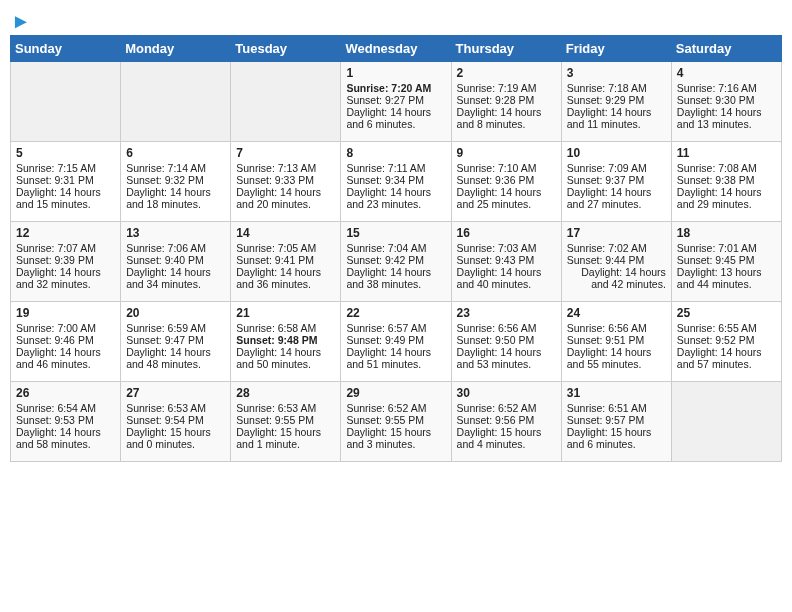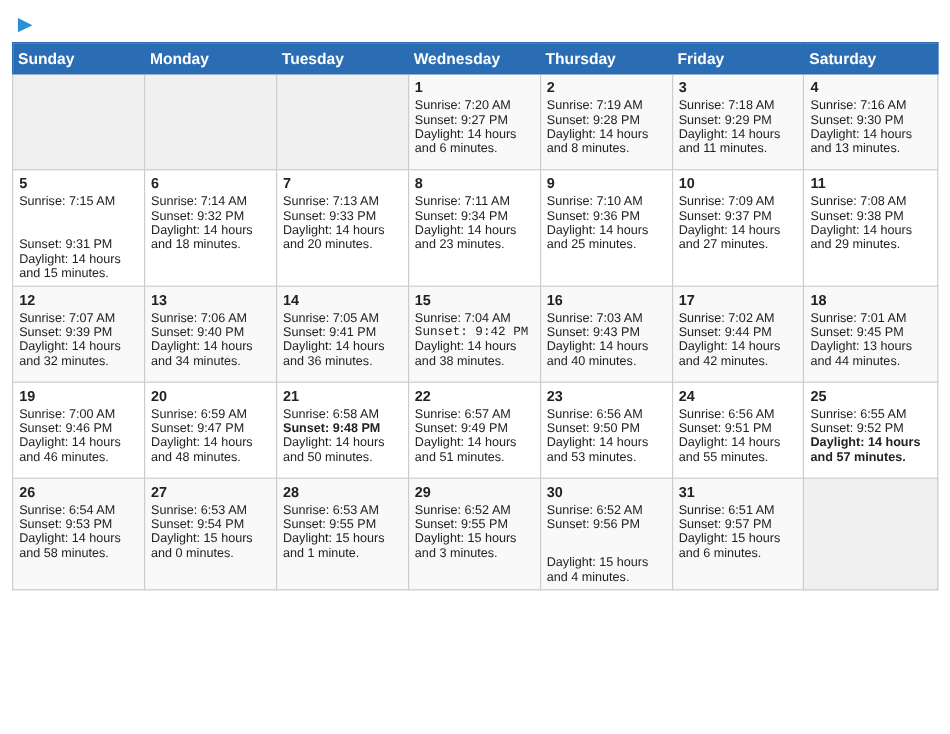--- a/index.html
+++ b/index.html
@@ -97,21 +97,21 @@
         <th>Saturday</th>
       </tr>
   </thead>
   <tbody id="calendar-body">
   <tr>
         <td class="empty-cell"></td>
         <td class="empty-cell"></td>
         <td class="empty-cell"></td>
         <td>
           <span class="day-number">1</span>
-          <span style="display: block;">Sunrise: 7:20 AM</span>
+          <span style="display: block; font-weight: bold;">Sunrise: 7:20 AM</span>
           <span style="display: block;">Sunset: 9:27 PM</span>
           <span style="display: block;">Daylight: 14 hours and 6 minutes.</span>
         </td>
         <td>
           <span class="day-number">2</span>
           <span style="display: block;">Sunrise: 7:19 AM</span>
           <span style="display: block;">Sunset: 9:28 PM</span>
           <span style="display: block;">Daylight: 14 hours and 8 minutes.</span>
         </td>
         <td>
@@ -124,21 +124,21 @@
           <span class="day-number">4</span>
           <span style="display: block;">Sunrise: 7:16 AM</span>
           <span style="display: block;">Sunset: 9:30 PM</span>
           <span style="display: block;">Daylight: 14 hours and 13 minutes.</span>
         </td>
       </tr>
       <tr>
         <td>
           <span class="day-number">5</span>
           <span style="display: block;">Sunrise: 7:15 AM</span>
-          <span style="display: block; margin-top: 24px;">Sunset: 9:31 PM</span>
+          <span style="display: block;">Sunset: 9:31 PM</span>
           <span style="display: block;">Daylight: 14 hours and 15 minutes.</span>
         </td>
         <td>
           <span class="day-number">6</span>
           <span style="display: block;">Sunrise: 7:14 AM</span>
           <span style="display: block;">Sunset: 9:32 PM</span>
           <span style="display: block;">Daylight: 14 hours and 18 minutes.</span>
         </td>
         <td>
           <span class="day-number">7</span>
@@ -186,34 +186,34 @@
         </td>
         <td>
           <span class="day-number">14</span>
           <span style="display: block;">Sunrise: 7:05 AM</span>
           <span style="display: block;">Sunset: 9:41 PM</span>
           <span style="display: block;">Daylight: 14 hours and 36 minutes.</span>
         </td>
         <td>
           <span class="day-number">15</span>
           <span style="display: block;">Sunrise: 7:04 AM</span>
-          <span style="display: block; font-family: Liberation Mono, monospace;">Sunset: 9:42 PM</span>
+          <span style="display: block;">Sunset: 9:42 PM</span>
           <span style="display: block;">Daylight: 14 hours and 38 minutes.</span>
         </td>
         <td>
           <span class="day-number">16</span>
           <span style="display: block;">Sunrise: 7:03 AM</span>
           <span style="display: block;">Sunset: 9:43 PM</span>
           <span style="display: block;">Daylight: 14 hours and 40 minutes.</span>
         </td>
         <td>
           <span class="day-number">17</span>
           <span style="display: block;">Sunrise: 7:02 AM</span>
           <span style="display: block;">Sunset: 9:44 PM</span>
-          <span style="display: block;">Daylight: 14 hours and 42 minutes.</span>
+          <span style="display: block; text-align: right;">Daylight: 14 hours and 42 minutes.</span>
         </td>
         <td>
           <span class="day-number">18</span>
           <span style="display: block;">Sunrise: 7:01 AM</span>
           <span style="display: block;">Sunset: 9:45 PM</span>
           <span style="display: block;">Daylight: 13 hours and 44 minutes.</span>
         </td>
       </tr>
       <tr>
         <td>
@@ -249,21 +249,21 @@
         <td>
           <span class="day-number">24</span>
           <span style="display: block;">Sunrise: 6:56 AM</span>
           <span style="display: block;">Sunset: 9:51 PM</span>
           <span style="display: block;">Daylight: 14 hours and 55 minutes.</span>
         </td>
         <td>
           <span class="day-number">25</span>
           <span style="display: block;">Sunrise: 6:55 AM</span>
           <span style="display: block;">Sunset: 9:52 PM</span>
-          <span style="display: block; font-weight: bold;">Daylight: 14 hours and 57 minutes.</span>
+          <span style="display: block;">Daylight: 14 hours and 57 minutes.</span>
         </td>
       </tr>
       <tr>
         <td>
           <span class="day-number">26</span>
           <span style="display: block;">Sunrise: 6:54 AM</span>
           <span style="display: block;">Sunset: 9:53 PM</span>
           <span style="display: block;">Daylight: 14 hours and 58 minutes.</span>
         </td>
         <td>
@@ -281,21 +281,21 @@
         <td>
           <span class="day-number">29</span>
           <span style="display: block;">Sunrise: 6:52 AM</span>
           <span style="display: block;">Sunset: 9:55 PM</span>
           <span style="display: block;">Daylight: 15 hours and 3 minutes.</span>
         </td>
         <td>
           <span class="day-number">30</span>
           <span style="display: block;">Sunrise: 6:52 AM</span>
           <span style="display: block;">Sunset: 9:56 PM</span>
-          <span style="display: block; margin-top: 20px;">Daylight: 15 hours and 4 minutes.</span>
+          <span style="display: block;">Daylight: 15 hours and 4 minutes.</span>
         </td>
         <td>
           <span class="day-number">31</span>
           <span style="display: block;">Sunrise: 6:51 AM</span>
           <span style="display: block;">Sunset: 9:57 PM</span>
           <span style="display: block;">Daylight: 15 hours and 6 minutes.</span>
         </td>
         <td class="empty-cell"></td>
       </tr>
     </tbody>

